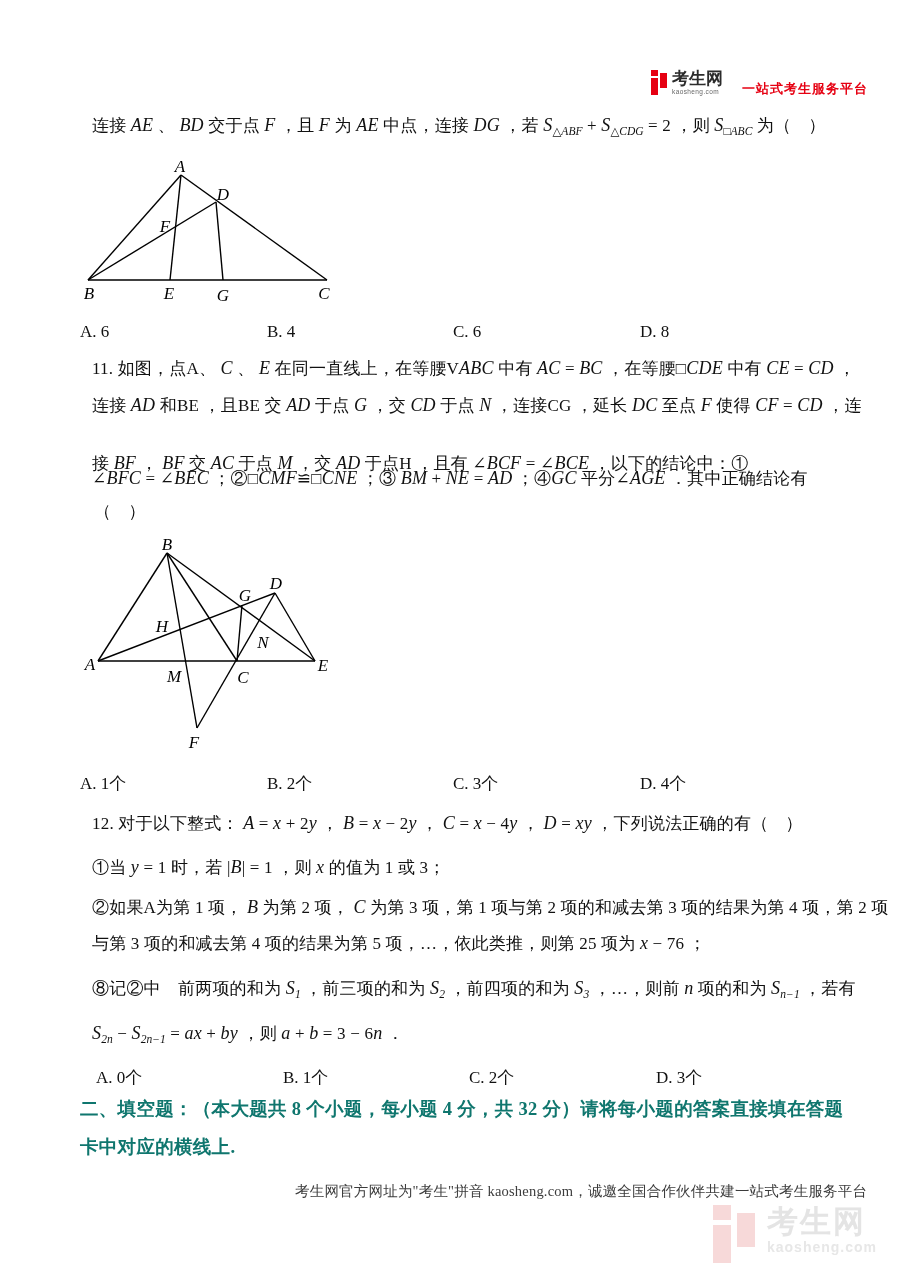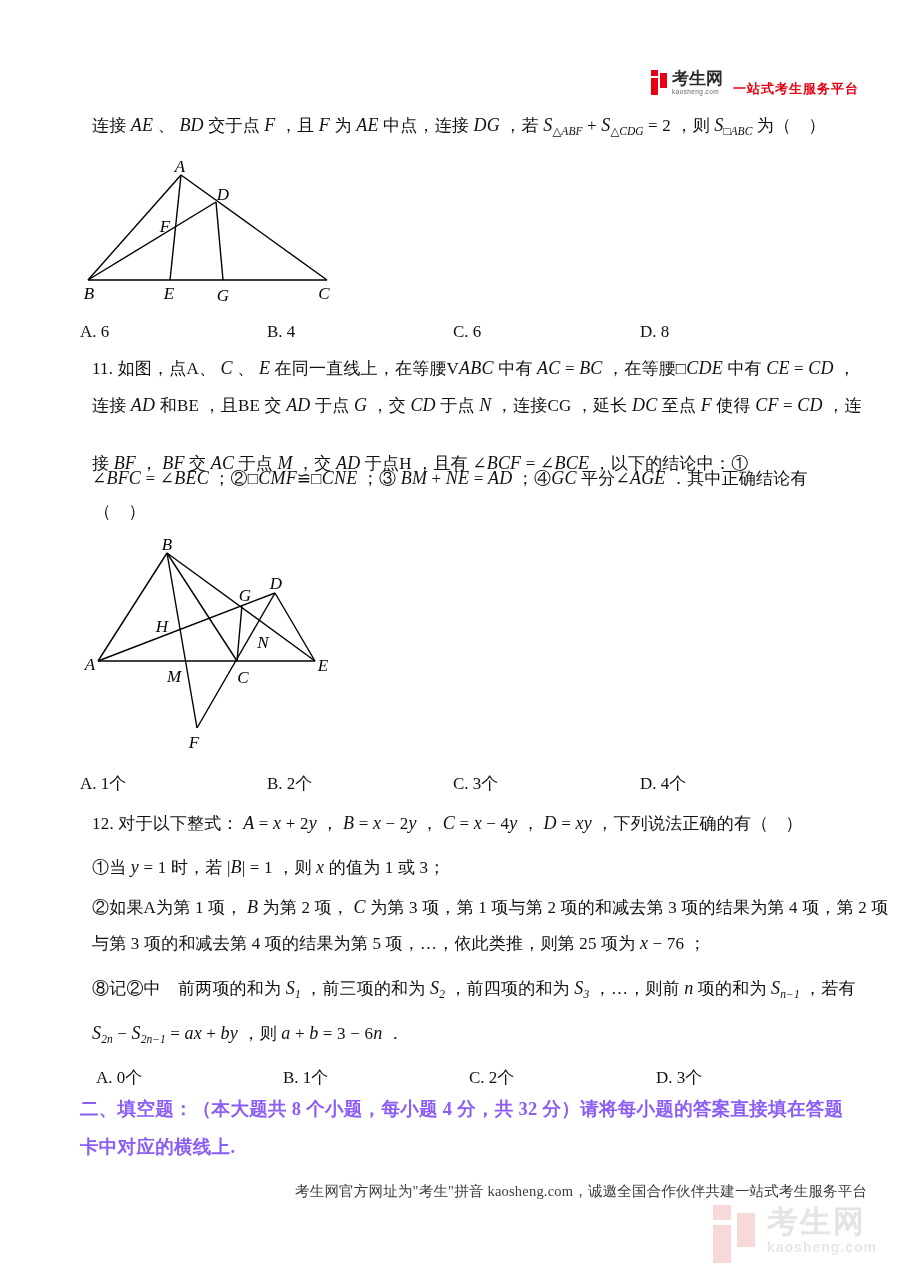--- a/index.html
+++ b/index.html
@@ -11,35 +11,35 @@
   .abs{position:absolute;white-space:nowrap;}
   .txt{font-size:17px;line-height:1.25;letter-spacing:.2px;margin-left:12px;}
   .mi{font-style:italic;font-family:"Liberation Serif","DejaVu Serif",serif;font-size:1.06em;}
   sub.msub{font-style:italic;font-size:.68em;letter-spacing:0;}
   .opts{left:80px;width:760px;height:22px;}
   .opts span{position:absolute;top:0;font-size:17px;}
   .opts .o0{left:0;}
   .opts .o1{left:187px;}
   .opts .o2{left:373px;}
   .opts .o3{left:560px;}
-  .sect{font-weight:bold;font-size:18.5px;letter-spacing:.3px;color:#8b5cf6;}
+  .sect{font-weight:bold;font-size:18.5px;letter-spacing:.3px;color:#0f766e;}
   svg{overflow:visible;display:block;}
   svg line{stroke:#000;stroke-width:1.4;}
   svg text{font-family:"Liberation Serif","DejaVu Serif",serif;font-style:italic;font-size:17px;fill:#000;text-anchor:middle;}
   
   .logo{left:651px;top:70px;display:flex;align-items:flex-start;}
   .mark{position:relative;width:17px;height:26px;flex:0 0 auto;}
   .mark i{position:absolute;display:block;}
   .mark .b1{left:0;top:0;width:7px;height:6px;}
   .mark .b2{left:0;top:8px;width:7px;height:17px;}
   .mark .b3{left:9px;top:3px;width:7px;height:15px;}
   .brandcol{margin-left:4px;display:flex;flex-direction:column;}
   .brandname{font-family:"Liberation Sans","DejaVu Sans",sans-serif;font-weight:bold;font-size:17px;color:#2b2b2b;line-height:1.05;}
   .branddom{font-family:"Liberation Sans","DejaVu Sans",sans-serif;font-size:6.5px;color:#666;letter-spacing:.4px;}
-  .tagline{font-family:"Liberation Sans","DejaVu Sans",sans-serif;font-weight:bold;font-size:13px;margin-left:10px;padding-top:10px;letter-spacing:1px;}
+  .tagline{font-family:"Liberation Sans","DejaVu Sans",sans-serif;font-weight:bold;font-size:13px;margin-left:19px;padding-top:10px;letter-spacing:1px;}
   
   .footer{left:295px;top:1182px;font-size:14.5px;color:#3c3c3c;letter-spacing:.2px;}
   
   .wm{left:713px;top:1205px;display:flex;align-items:flex-start;opacity:1;}
   .wm .mark{width:44px;height:58px;}
   .wm .mark .b1{left:0;top:0;width:18px;height:15px;}
   .wm .mark .b2{left:0;top:20px;width:18px;height:38px;}
   .wm .mark .b3{left:24px;top:8px;width:18px;height:34px;}
   .wm .wmcol{margin-left:10px;display:flex;flex-direction:column;}
   .wm .wmname{font-family:"Liberation Sans","DejaVu Sans",sans-serif;font-weight:bold;font-size:31px;color:#e4e4e4;line-height:1.1;letter-spacing:2px;}

